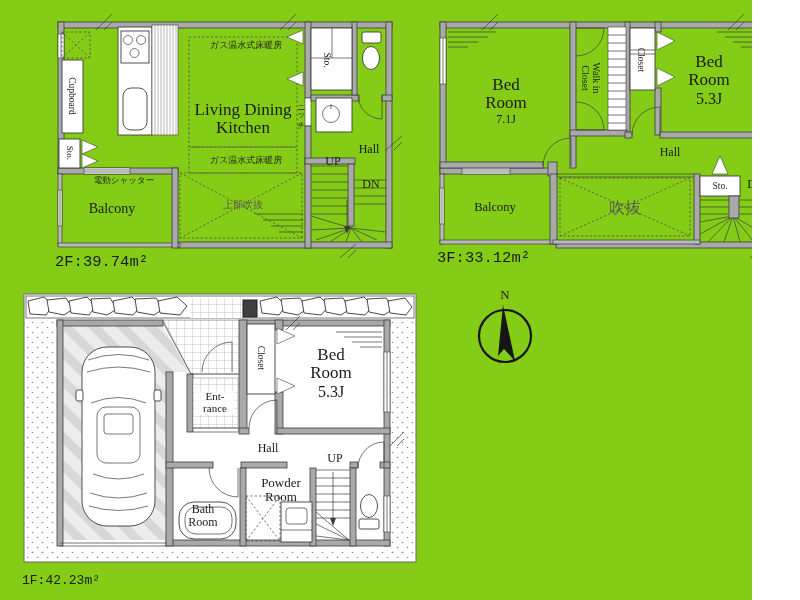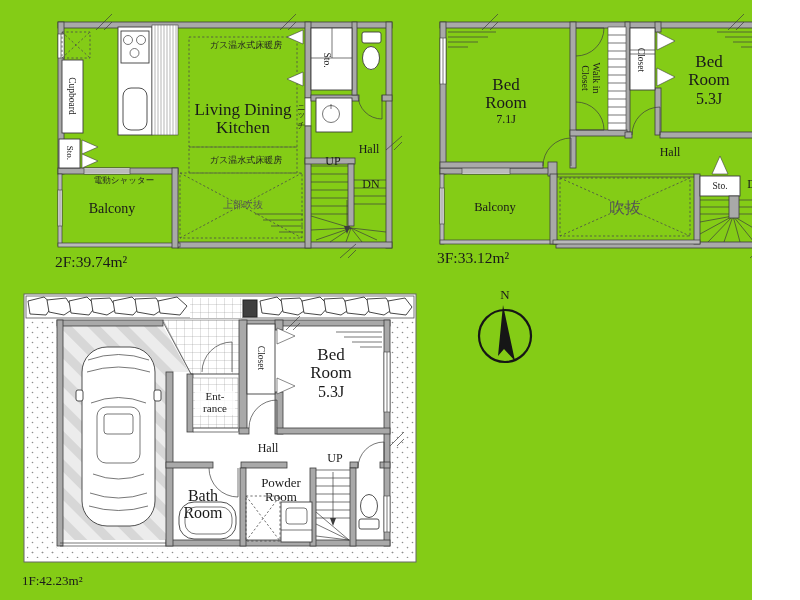--- a/index.html
+++ b/index.html
@@ -2,21 +2,21 @@
 <html><head>
 <meta charset="utf-8">
 <style>
   html,body{margin:0;padding:0;background:#fff;}
   .stage{position:relative;width:752px;height:600px;background:#84cc16;overflow:hidden;}
   svg{position:absolute;left:0;top:0;}
   .lbl{position:absolute;font-family:"Liberation Serif","DejaVu Serif",serif;color:#1a1a1a;
        transform:translate(-50%,-50%);text-align:center;line-height:1.08;white-space:nowrap;}
   .wrap{white-space:normal;}
   .rot{transform:translate(-50%,-50%) rotate(90deg);}
-  .leftA{transform:translate(0,-50%);}
+  .leftA{transform:translate(0,-50%);font-family:Liberation Mono, monospace;}
   .vert{writing-mode:vertical-rl;text-orientation:upright;letter-spacing:-1px;}
   .halo{background:rgba(255,255,255,.78);padding:0 1px;}
   
   .wall{fill:#a9a9a9;stroke:#3c3c3c;stroke-width:.8;}
   .thin{fill:#b9b9b9;stroke:#3c3c3c;stroke-width:.7;}
   .fx{fill:#fff;stroke:#3c3c3c;stroke-width:.9;}
   .ln{stroke:#3c3c3c;stroke-width:.7;fill:none;}
   .lnt{stroke:#6a6a6a;stroke-width:.5;fill:none;}
   .dash{fill:none;stroke:#4a4a4a;stroke-width:.8;stroke-dasharray:2.2 2.2;}
   .white{fill:#fff;stroke:#3c3c3c;stroke-width:.6;}
@@ -349,18 +349,18 @@
 <div class="lbl leftA" style="left:437px;top:258px;font-size:15.5px">3F:33.12m²</div>
 
 <div class="lbl" style="left:331px;top:373px;font-size:17px">
   <div class="wrap" style="width:64px">Bed Room</div>
   <div style="font-size:16px">5.3J</div>
 </div>
 <div class="lbl rot" style="left:261px;top:358px;font-size:9.5px">Closet</div>
 <div class="lbl wrap halo" style="left:215px;top:403px;font-size:11px;width:38px">Ent-rance</div>
 <div class="lbl" style="left:268px;top:448px;font-size:12px">Hall</div>
 <div class="lbl" style="left:335px;top:458px;font-size:12px">UP</div>
-<div class="lbl wrap" style="left:203px;top:504px;font-size:16px;width:48px">Bath Room</div>
+<div class="lbl wrap" style="left:203px;top:516px;font-size:12px;width:48px">Bath Room</div>
 <div class="lbl wrap" style="left:281px;top:490px;font-size:13px;width:62px">Powder Room</div>
 <div class="lbl leftA" style="left:22px;top:581px;font-size:13px">1F:42.23m²</div>
 
 <div class="lbl" style="left:505px;top:295px;font-size:13px">N</div>
 </div>
 
 </body></html>

